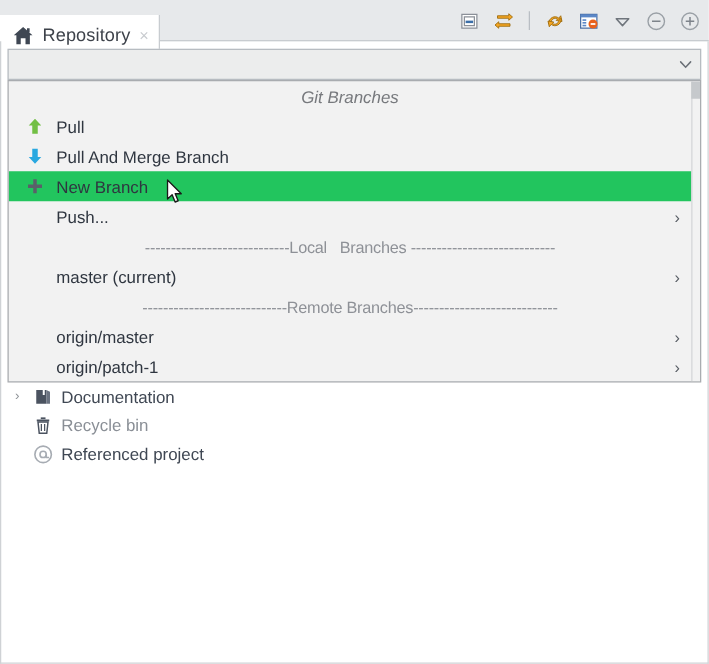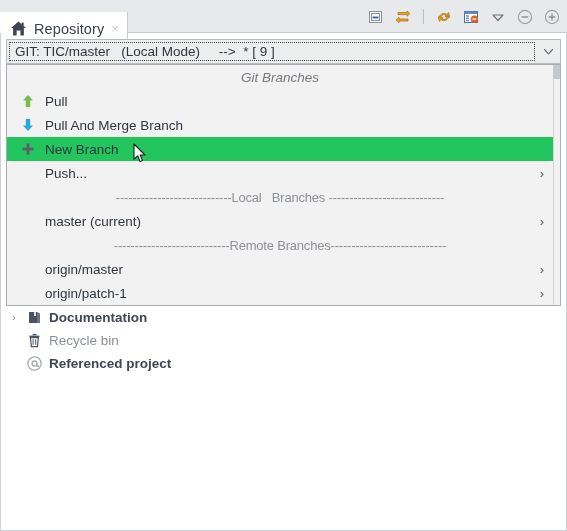--- a/index.html
+++ b/index.html
@@ -143,21 +143,21 @@
   .tree-ico {
     width: 17px; height: 17px;
     margin-right: 6px;
     flex: 0 0 auto;
     display: block;
   }
   .tree-label {
     font-size: 13.5px;
     color: #4b5360;
   }
-  .tree-label.bold { font-weight: bold; color: #3f4753; }
+  .tree-label.bold { font-weight: normal; color: #3f4753; }
   .tree-label.muted { color: #8a8f96; }
 
   
   .dropdown {
     position: absolute;
     left: 6px; top: 64px;
     width: 555px;
     height: 242px;
     background: #f2f2f2;
     border: 1px solid #a9acb0;
@@ -350,23 +350,20 @@
     <svg class="tree-ico" viewBox="0 0 17 17">
       <circle cx="8.5" cy="8.5" r="6.6" fill="none" stroke="#a7acb3" stroke-width="1.3"></circle>
       <circle cx="8.5" cy="8.5" r="2.5" fill="none" stroke="#a7acb3" stroke-width="1.3"></circle>
       <path d="M11 8.5 L11 11 L13.2 11" fill="none" stroke="#a7acb3" stroke-width="1.3"></path>
     </svg>
     <span class="tree-label bold">Referenced project</span>
   </div>
 </div>
 
 <div class="combo">
-  <div class="combo-inner">
-    <span class="combo-text">GIT: TIC/master   (Local Mode)     --&gt;  * [ 9 ]</span>
-  </div>
   <div class="combo-arrow">
     <svg width="13" height="13" viewBox="0 0 13 13">
       <path d="M2.5 4.5 L6.5 8.8 L10.5 4.5" fill="none" stroke="#6b7077" stroke-width="1.2" stroke-linecap="round"></path>
     </svg>
   </div>
 </div>
 
 <div class="dropdown">
 
   <div class="dd-header">Git Branches</div>

